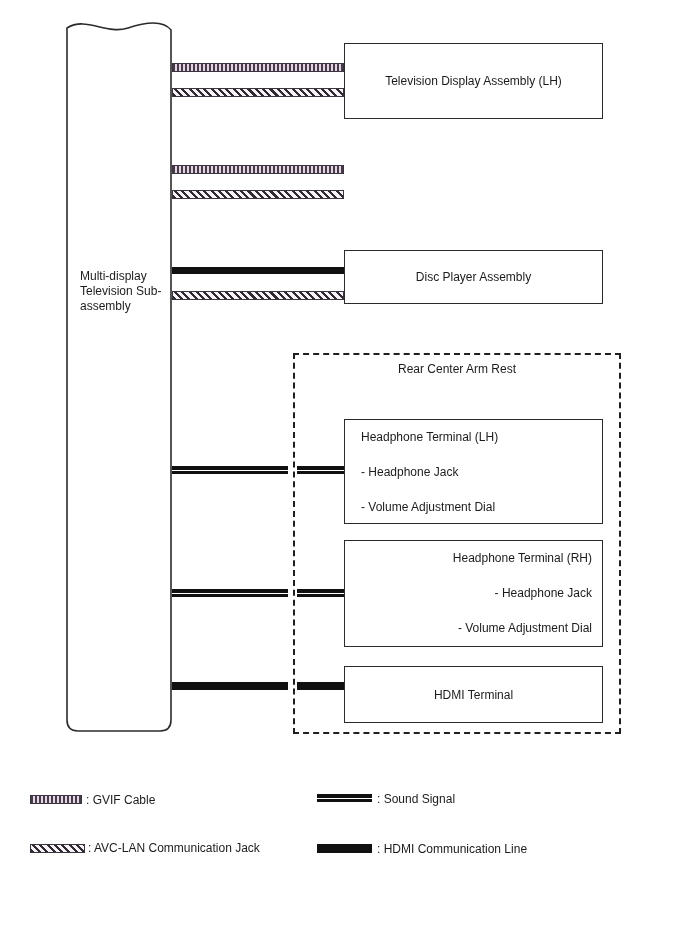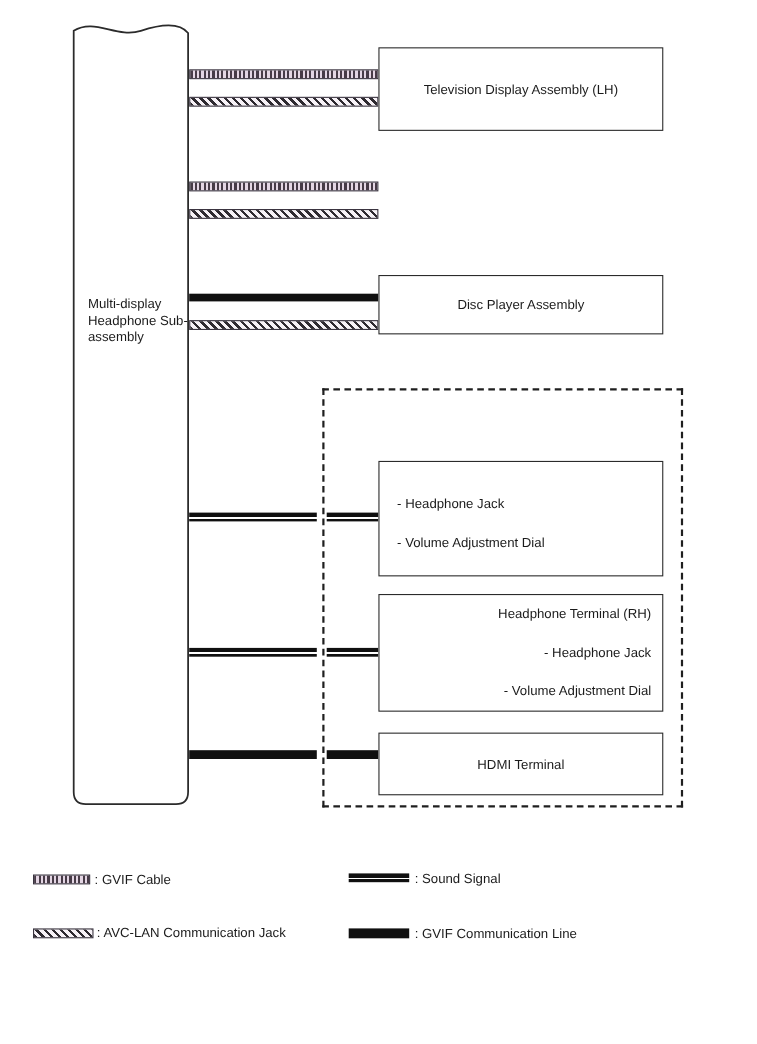--- a/index.html
+++ b/index.html
@@ -61,21 +61,21 @@
 </style>
 </head>
 <body>
 
 <div class="canvas">
 
   <svg class="controller-shape" viewBox="0 0 110 724" xmlns="http://www.w3.org/2000/svg">
     <path d="M3,16 C22,4 42,23 64,16 C82,10 99,8 107,18 L107,708 Q107,719 96,719 L14,719 Q3,719 3,708 Z" fill="#ffffff" stroke="#2b2b2b" stroke-width="1.6"></path>
   </svg>
   <div class="controller-label">Multi-display
-Headphone Sub-
+Television Sub-
 assembly</div>
 
   <div class="line gvif" style="left:172px;top:63px;width:172px;"></div>
   <div class="line avclan" style="left:172px;top:88px;width:172px;"></div>
 
   <div class="line gvif" style="left:172px;top:165px;width:172px;"></div>
   <div class="line avclan" style="left:172px;top:190px;width:172px;"></div>
 
   <div class="line hdmi thin7" style="left:172px;top:267px;width:172px;"></div>
   <div class="line avclan" style="left:172px;top:291px;width:172px;"></div>
@@ -83,31 +83,33 @@
   <div class="line sound" style="left:172px;top:466px;width:116px;"></div>
   <div class="line sound" style="left:297px;top:466px;width:47px;"></div>
 
   <div class="line sound" style="left:172px;top:589px;width:116px;"></div>
   <div class="line sound" style="left:297px;top:589px;width:47px;"></div>
 
   <div class="line hdmi" style="left:172px;top:682px;width:116px;"></div>
   <div class="line hdmi" style="left:297px;top:682px;width:47px;"></div>
 
   <div class="armrest"></div>
+  <div class="armrest-title">Rear Center Arm Rest</div>
 
   <div class="box centered" style="top:43px;height:76px;">
     <span>Television Display Assembly (LH)</span>
   </div>
 
 
   <div class="box centered" style="top:250px;height:54px;">
     <span>Disc Player Assembly</span>
   </div>
 
   <div class="box hp-box" style="top:419px;height:105px;">
+    <div class="hp-title">Headphone Terminal (LH)</div>
     <div class="hp-item">- Headphone Jack</div>
     <div class="hp-item">- Volume Adjustment Dial</div>
   </div>
 
   <div class="box hp-box" style="top:540px;height:107px;text-align:right;">
     <div class="hp-title">Headphone Terminal (RH)</div>
     <div class="hp-item">- Headphone Jack</div>
     <div class="hp-item">- Volume Adjustment Dial</div>
   </div>
 
@@ -118,15 +120,15 @@
   <div class="legend-swatch line gvif" style="left:30px;top:795px;width:52px;"></div>
   <div class="legend-label" style="left:86px;top:793px;">: GVIF Cable</div>
 
   <div class="legend-swatch line sound" style="left:317px;top:794px;width:55px;"></div>
   <div class="legend-label" style="left:377px;top:792px;">: Sound Signal</div>
 
   <div class="legend-swatch line avclan" style="left:30px;top:844px;width:55px;"></div>
   <div class="legend-label" style="left:88px;top:841px;">: AVC-LAN Communication Jack</div>
 
   <div class="legend-swatch line hdmi" style="left:317px;top:844px;width:55px;height:9px;"></div>
-  <div class="legend-label" style="left:377px;top:842px;">: GVIF Communication Line</div>
+  <div class="legend-label" style="left:377px;top:842px;">: HDMI Communication Line</div>
 
 </div>
 
 </body></html>

